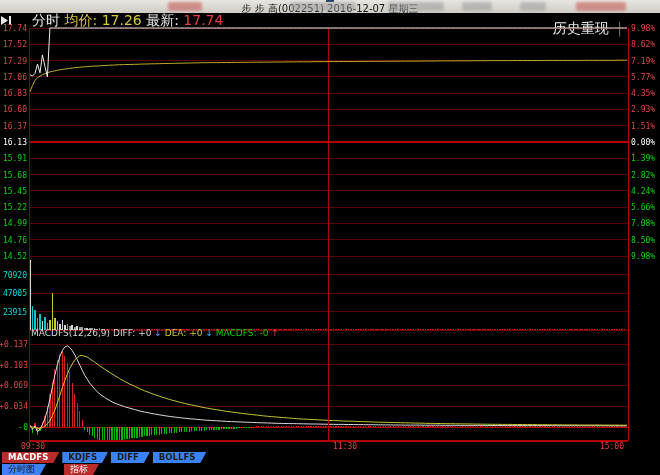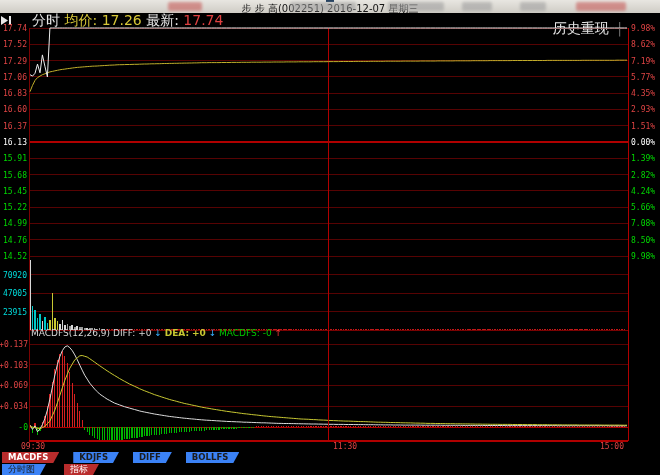--- a/index.html
+++ b/index.html
@@ -17,24 +17,24 @@
   
   .infobar{position:absolute;left:0;top:13px;width:660px;height:15px;background:#000;
            font-size:14px;line-height:15px;white-space:nowrap;}
   .infobar .lft{position:absolute;left:32px;top:0;}
   .ib-w{color:#e8e8e8;} .ib-y{color:#d8c838;} .ib-r{color:#e04040;}
   .infobar .rgt{position:absolute;right:34px;top:8px;color:#e8e8e8;}
   .ib-sep{color:#666;margin:0 4px;}
   .replay-icon{position:absolute;right:30px;top:2px;width:13px;height:11px;cursor:pointer;}
   
   .macd-header{position:absolute;left:31px;top:329px;font-size:9px;line-height:9px;white-space:nowrap;}
-  .mh-w{color:#d8d8d8;text-align:right;} .mh-y{color:#c8c832;font-weight:bold;} .mh-g{color:#00c800;}
+  .mh-w{color:#d8d8d8;text-align:right;} .mh-y{color:#c8c832;} .mh-g{color:#00c800;}
   .mh-db{color:#38b0ff;} .mh-ur{color:#ff3838;}
   
-  .tabs1{position:absolute;left:2px;top:452px;height:11px;display:flex;gap:14px;}
+  .tabs1{position:absolute;left:2px;top:452px;height:11px;display:flex;gap:3px;}
   .tabs2{position:absolute;left:2px;top:464px;height:27px;display:flex;gap:18px;}
   .tab{height:11px;font-size:8.5px;line-height:11px;padding:0 11px 0 6px;cursor:pointer;
        clip-path:polygon(0 0,100% 0,calc(100% - 6px) 100%,0 100%);
        background:#3b82f6;color:#1c1c1c;font-weight:bold;}
   .tab.sel{background:#b82c2c;color:#fff;}
   .tabs2 .tab{font-weight:normal;font-size:9px;}
   svg{position:absolute;left:0;top:0;}
   text{font-family:"DejaVu Sans Mono","Liberation Mono",monospace;}
 </style>
 </head>

